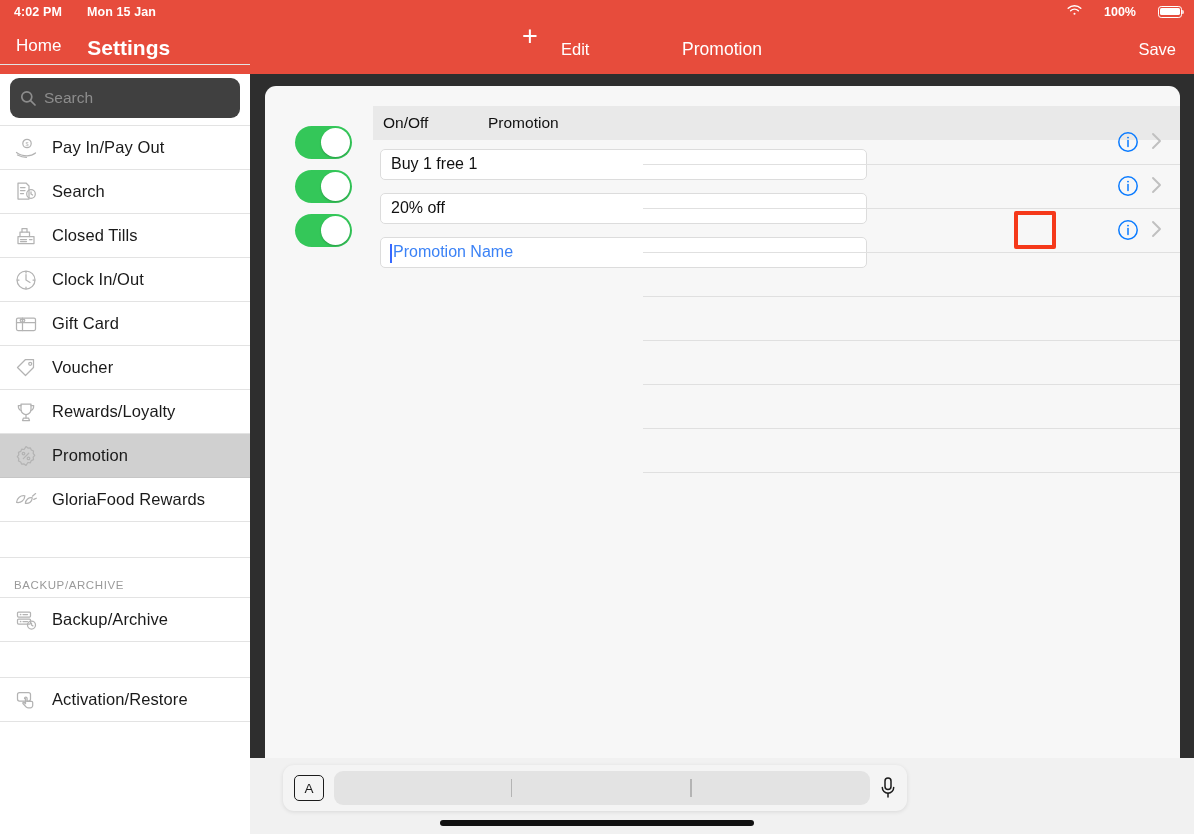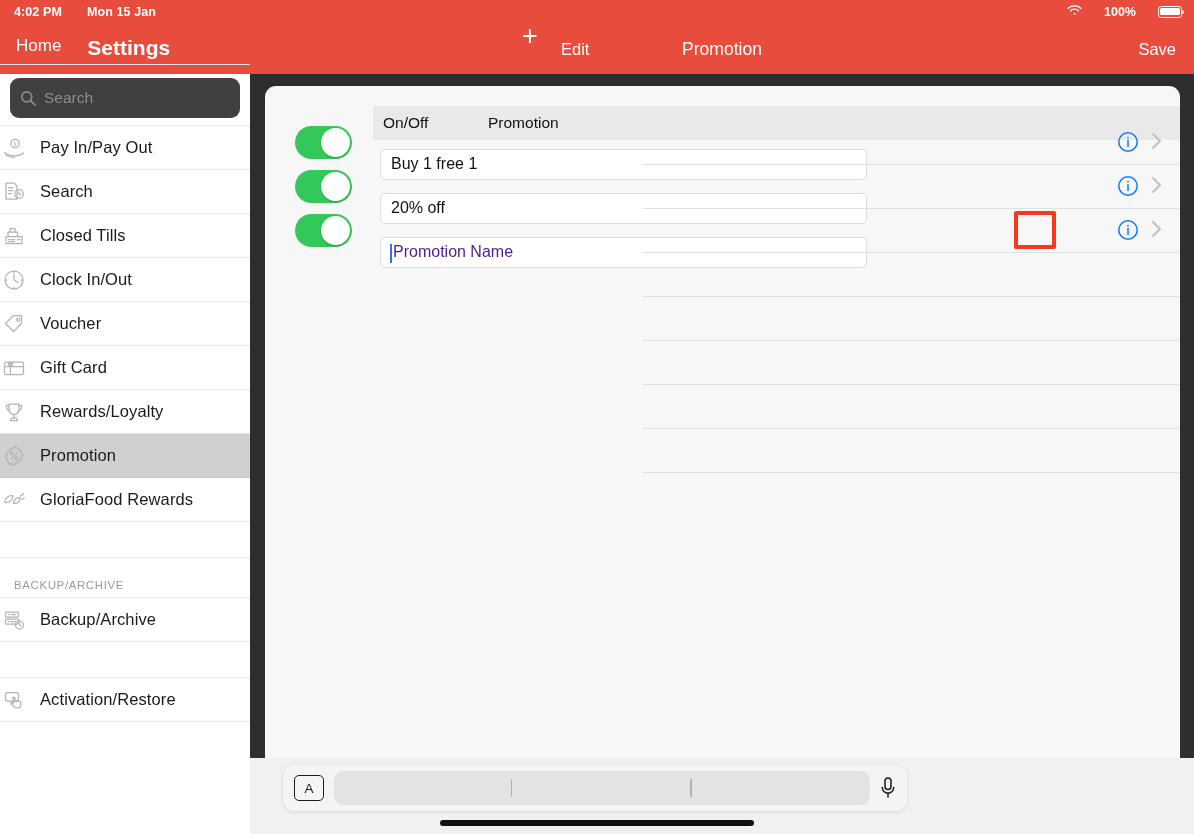--- a/index.html
+++ b/index.html
@@ -48,21 +48,21 @@
     color:#8d8d8d; width:100%;
   }
   #search-input::placeholder { color:#8d8d8d; }
 
   #sidebar-list {
     position:absolute; left:0; top:74px; width:250px;
     height:760px; overflow:hidden;
   }
   .sb-item {
     height:44px; display:flex; align-items:center;
-    gap:12px;
+    padding-left:12px; gap:12px;
     border-bottom:1px solid #e3e3e3;
     background:#fff;
   }
   .sb-item.sel { background:#d0d0d0; border-bottom-color:#c6c6c6; }
   .sb-item .sb-icon {
     flex:0 0 28px; width:28px; height:28px;
     display:flex; align-items:center; justify-content:center;
     color:#b3b3b3;
   }
   .sb-item .sb-label {
@@ -157,21 +157,21 @@
     box-shadow:0 1px 2px rgba(0,0,0,.22);
   }
   .prow .cell-name { flex:1; padding:0 0 0 7px;margin-top:44px; }
   .txtfield {
     height:31px; background:#fff; border:1px solid #dcdcdc;
     border-radius:5px; display:flex; align-items:center;
     padding:0 10px; width:487px;
     font-size:16px; color:#111;
     position:relative;
   }
-  .txtfield.placeholder { color:#4c1d95; padding-left:12px; }
+  .txtfield.placeholder { color:#3b82f6; padding-left:12px; }
   .caret {
     position:absolute; left:9px; top:6px; width:1.7px; height:19px;
     background:#3769ff;
   }
   .prow .cell-actions {
     width:120px; display:flex; align-items:center; gap:12px;
     padding-right:18px; justify-content:flex-end;
   }
   .info-btn { width:22px; height:22px; display:flex; }
   .chev { color:#c0c0c0; font-size:20px; line-height:1; font-weight:400; }
@@ -290,36 +290,36 @@
               <line x1="12" y1="19" x2="12" y2="20.7"></line>
               <line x1="3.3" y1="12" x2="5" y2="12"></line>
               <line x1="19" y1="12" x2="20.7" y2="12"></line>
             </svg>
           </span>
           <span class="sb-label">Clock In/Out</span>
         </div>
         <div class="sb-item">
           <span class="sb-icon">
             <svg width="24" height="24" viewBox="0 0 24 24" fill="none" stroke="#b3b3b3" stroke-width="1.25" stroke-linecap="round" stroke-linejoin="round">
-              <path d="M3.5 11.5 11.5 3.5h8v8l-8 8z"></path>
-              <circle cx="16.2" cy="7.8" r="1.5"></circle>
-            </svg>
-          </span>
-          <span class="sb-label">Voucher</span>
-        </div>
-        <div class="sb-item">
-          <span class="sb-icon">
-            <svg width="24" height="24" viewBox="0 0 24 24" fill="none" stroke="#b3b3b3" stroke-width="1.25" stroke-linecap="round" stroke-linejoin="round">
               <rect x="2.5" y="6" width="19" height="12.5" rx="1.5"></rect>
               <line x1="2.5" y1="10.5" x2="21.5" y2="10.5"></line>
               <line x1="8.5" y1="6" x2="8.5" y2="18.5"></line>
               <path d="M8.5 10.5c-1.6-.6-2.6-1.6-2.2-2.6.4-1 1.7-.8 2.2.3.5-1.1 1.8-1.3 2.2-.3.4 1-.6 2-2.2 2.6"></path>
             </svg>
           </span>
           <span class="sb-label">Gift Card</span>
+        </div>
+        <div class="sb-item">
+          <span class="sb-icon">
+            <svg width="24" height="24" viewBox="0 0 24 24" fill="none" stroke="#b3b3b3" stroke-width="1.25" stroke-linecap="round" stroke-linejoin="round">
+              <path d="M3.5 11.5 11.5 3.5h8v8l-8 8z"></path>
+              <circle cx="16.2" cy="7.8" r="1.5"></circle>
+            </svg>
+          </span>
+          <span class="sb-label">Voucher</span>
         </div>
         <div class="sb-item">
           <span class="sb-icon">
             <svg width="24" height="24" viewBox="0 0 24 24" fill="none" stroke="#b3b3b3" stroke-width="1.25" stroke-linecap="round" stroke-linejoin="round">
               <path d="M7 4h10v5.5a5 5 0 0 1-10 0z"></path>
               <path d="M7 5.5H4.3c0 3 1.2 4.6 2.9 5"></path>
               <path d="M17 5.5h2.7c0 3-1.2 4.6-2.9 5"></path>
               <line x1="12" y1="14.5" x2="12" y2="18"></line>
               <path d="M8.5 20.5h7l-1-2.5h-5z"></path>
             </svg>

